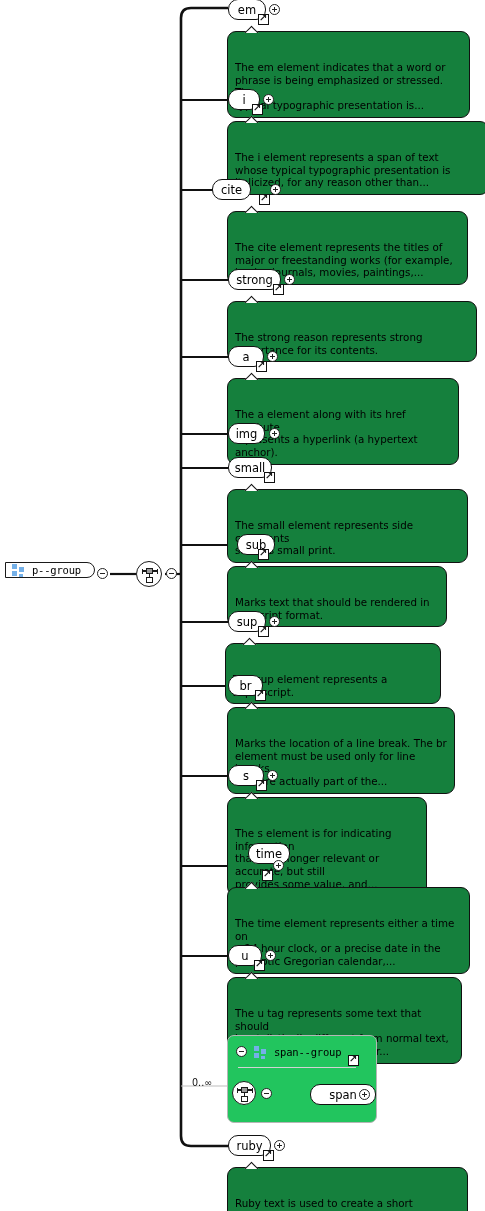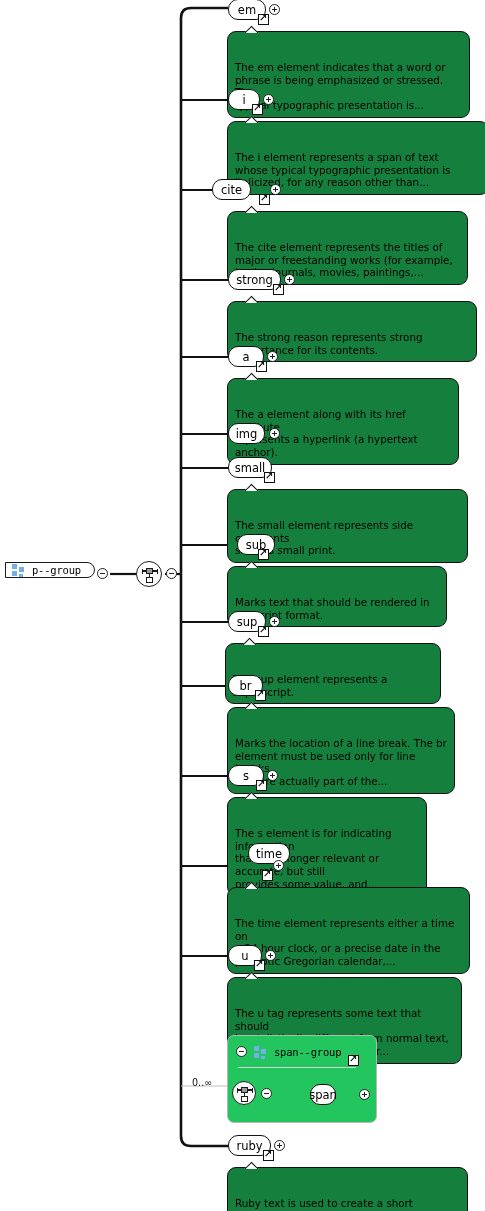--- a/index.html
+++ b/index.html
@@ -491,21 +491,21 @@
       <i class="bar-h"></i>
         <i class="tick-l"></i>
         <i class="tick-r"></i>
       <i class="sq-top"></i>
         <i class="bar-v"></i>
         <i class="sq-bot"></i>
     </span>
   </div>
   <span class="tog" style="left:261px; top:1088px;"></span>
 
-  <div class="el-node" style="left:310px; top:1084px; width:26px; border-width:1.9px;">
+  <div class="el-node" style="left:310px; top:1084px; width:66px; border-width:1.9px;">
     <span>span</span>
   </div>
   <span class="tog plus" style="left:359px; top:1089px;"></span>
 
   <div class="el-node solid" style="left:228px; top:1135px; width:43px;">
     <span>ruby</span>
   </div>
   <span class="jump" style="left:263px; top:1150px;"></span>
   <span class="tog plus" style="left:274px; top:1140px;"></span>
   <div class="doc" style="left:227px; top:1167px; width:241px;">

